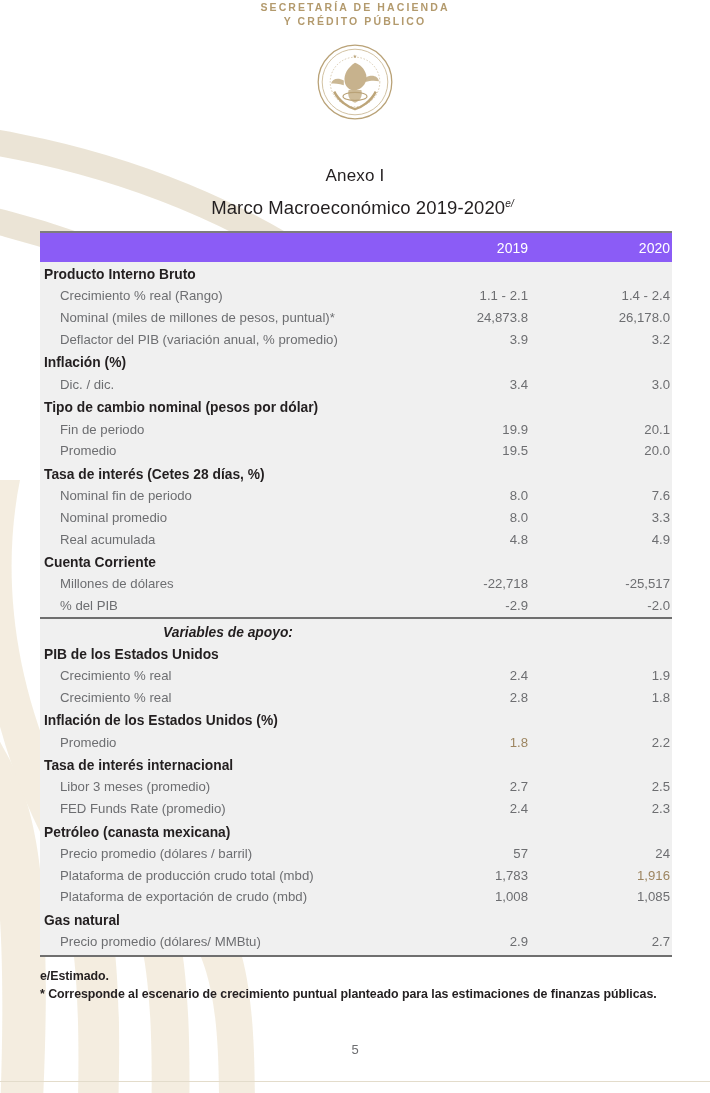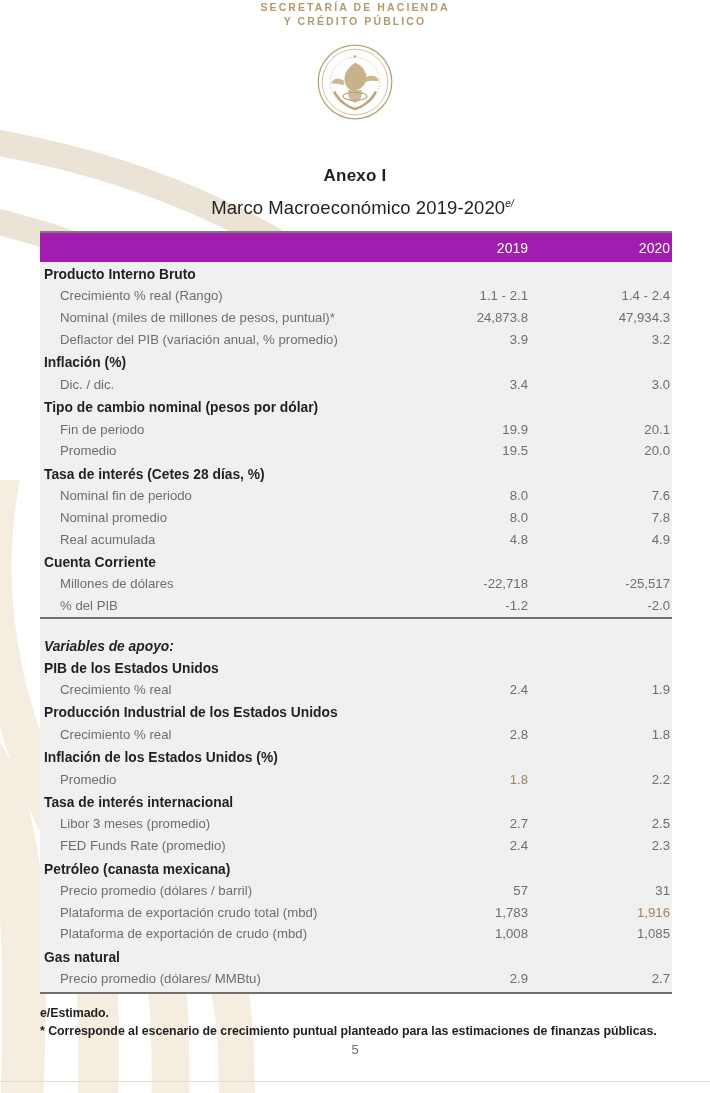--- a/index.html
+++ b/index.html
@@ -50,21 +50,21 @@
     margin-top: 14px;
     display: flex;
     justify-content: center;
   }
 
   
   #titles { text-align: center; margin-top: 40px; }
   #doc-annex {
     font-size: 17px;
     color: #231f20;
-    font-weight: 700;
+    font-weight: 400;
     letter-spacing: .2px;
     margin-top: 20px;
   }
   #doc-title {
     font-size: 18.5px;
     color: #231f20;
     font-weight: 400;
     margin-top: 11px;
     letter-spacing: .1px;
     margin-left: 15px;
@@ -83,21 +83,21 @@
   table.mm {
     width: 632px;
     border-collapse: collapse;
     table-layout: fixed;
   }
   table.mm col.c-label { width: 372px; }
   table.mm col.c-v     { width: 130px; }
 
   
   thead tr.band th {
-    background: #a21caf;
+    background: #8b5cf6;
     color: #ffffff;
     font-size: 14px;
     font-weight: 400;
     height: 30px;
     padding: 0 14px 0 0;
     text-align: right;
     border-top: 2.5px solid #7d7d7d;
   }
   thead tr.band th.label-cell { padding: 0; }
   thead tr.band th.v2020 { padding-right: 2px; text-align: right; }
@@ -130,22 +130,23 @@
   tr.sub td.lbl {
     color: #6d6e71;
     padding-left: 20px;
   }
   tr.section td.lbl {
     font-weight: 700;
     font-style: italic;
     color: #231f20;
     font-size: 13.8px;
     padding-left: 4px;
-    padding-top: 20px;
+    padding-top: 6px;
     padding-bottom: 2px;
+    text-align: center;
   }
   tr.divider-top td {
     border-top: 2.5px solid #6f6f6f;
   }
   tr.first-body td { padding-top: 8px; }
   tr.last-body td  { padding-bottom: 6px; }
 
   
   .warm { color: #9d8560 !important; }
 
@@ -256,21 +257,21 @@
             <td class="val v2020"></td>
           </tr>
           <tr class="sub">
             <td class="lbl">Crecimiento % real (Rango)</td>
             <td class="val">1.1 - 2.1</td>
             <td class="val v2020">1.4 - 2.4</td>
           </tr>
           <tr class="sub">
             <td class="lbl">Nominal (miles de millones de pesos, puntual)*</td>
             <td class="val">24,873.8</td>
-            <td class="val v2020">47,934.3</td>
+            <td class="val v2020">26,178.0</td>
           </tr>
           <tr class="sub">
             <td class="lbl">Deflactor del PIB (variación anual, % promedio)</td>
             <td class="val">3.9</td>
             <td class="val v2020">3.2</td>
           </tr>
           <tr class="group">
             <td class="lbl">Inflación (%)</td>
             <td class="val"></td>
             <td class="val v2020"></td>
@@ -301,62 +302,57 @@
             <td class="val v2020"></td>
           </tr>
           <tr class="sub">
             <td class="lbl">Nominal fin de periodo</td>
             <td class="val">8.0</td>
             <td class="val v2020">7.6</td>
           </tr>
           <tr class="sub">
             <td class="lbl">Nominal promedio</td>
             <td class="val">8.0</td>
-            <td class="val v2020">7.8</td>
+            <td class="val v2020">3.3</td>
           </tr>
           <tr class="sub">
             <td class="lbl">Real acumulada</td>
             <td class="val">4.8</td>
             <td class="val v2020">4.9</td>
           </tr>
           <tr class="group">
             <td class="lbl">Cuenta Corriente</td>
             <td class="val"></td>
             <td class="val v2020"></td>
           </tr>
           <tr class="sub">
             <td class="lbl">Millones de dólares</td>
             <td class="val">-22,718</td>
             <td class="val v2020">-25,517</td>
           </tr>
           <tr class="sub">
             <td class="lbl">% del PIB</td>
-            <td class="val">-1.2</td>
+            <td class="val">-2.9</td>
             <td class="val v2020">-2.0</td>
           </tr>
           <tr class="section divider-top">
             <td class="lbl">Variables de apoyo:</td>
             <td class="val"></td>
             <td class="val v2020"></td>
           </tr>
           <tr class="group">
             <td class="lbl">PIB de los Estados Unidos</td>
             <td class="val"></td>
             <td class="val v2020"></td>
           </tr>
           <tr class="sub">
             <td class="lbl">Crecimiento % real</td>
             <td class="val">2.4</td>
             <td class="val v2020">1.9</td>
           </tr>
-          <tr class="group">
-            <td class="lbl">Producción Industrial de los Estados Unidos</td>
-            <td class="val"></td>
-            <td class="val v2020"></td>
-          </tr>
           <tr class="sub">
             <td class="lbl">Crecimiento % real</td>
             <td class="val">2.8</td>
             <td class="val v2020">1.8</td>
           </tr>
           <tr class="group">
             <td class="lbl">Inflación de los Estados Unidos (%)</td>
             <td class="val"></td>
             <td class="val v2020"></td>
           </tr>
@@ -381,24 +377,24 @@
             <td class="val v2020">2.3</td>
           </tr>
           <tr class="group">
             <td class="lbl">Petróleo (canasta mexicana)</td>
             <td class="val"></td>
             <td class="val v2020"></td>
           </tr>
           <tr class="sub">
             <td class="lbl">Precio promedio (dólares / barril)</td>
             <td class="val">57</td>
-            <td class="val v2020">31</td>
-          </tr>
-          <tr class="sub">
-            <td class="lbl">Plataforma de exportación crudo total (mbd)</td>
+            <td class="val v2020">24</td>
+          </tr>
+          <tr class="sub">
+            <td class="lbl">Plataforma de producción crudo total (mbd)</td>
             <td class="val">1,783</td>
             <td class="val v2020 warm">1,916</td>
           </tr>
           <tr class="sub">
             <td class="lbl">Plataforma de exportación de crudo (mbd)</td>
             <td class="val">1,008</td>
             <td class="val v2020">1,085</td>
           </tr>
           <tr class="group">
             <td class="lbl">Gas natural</td>

